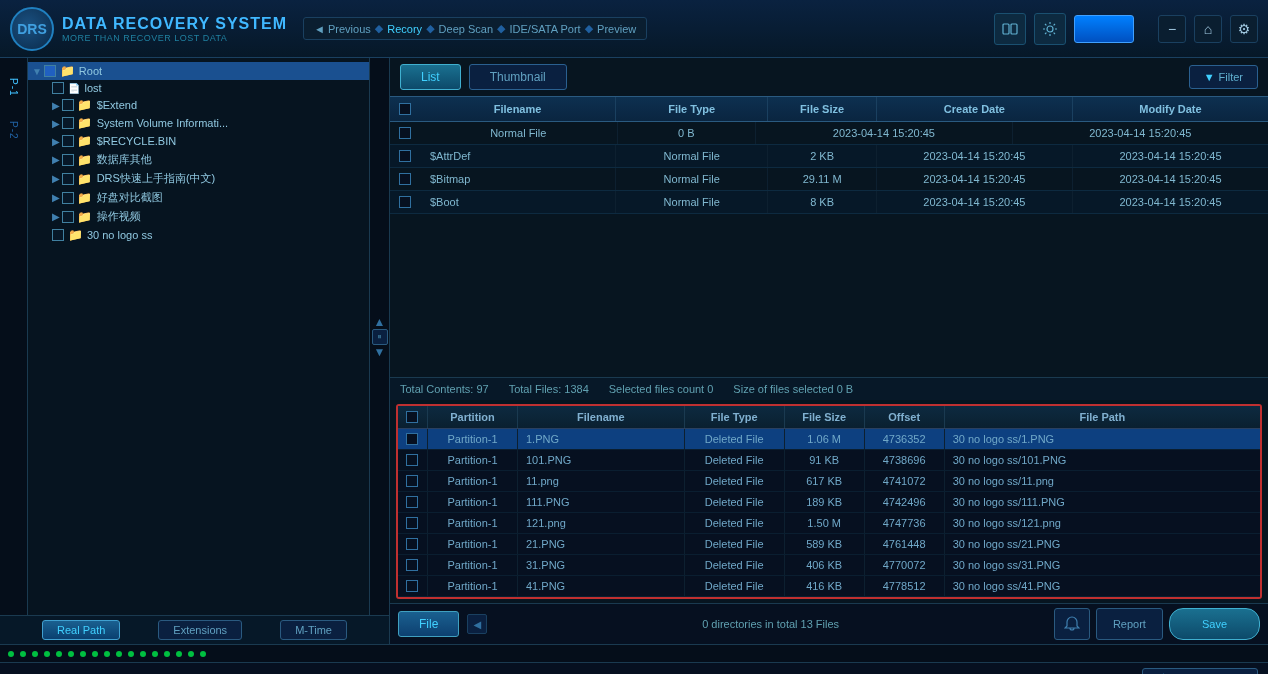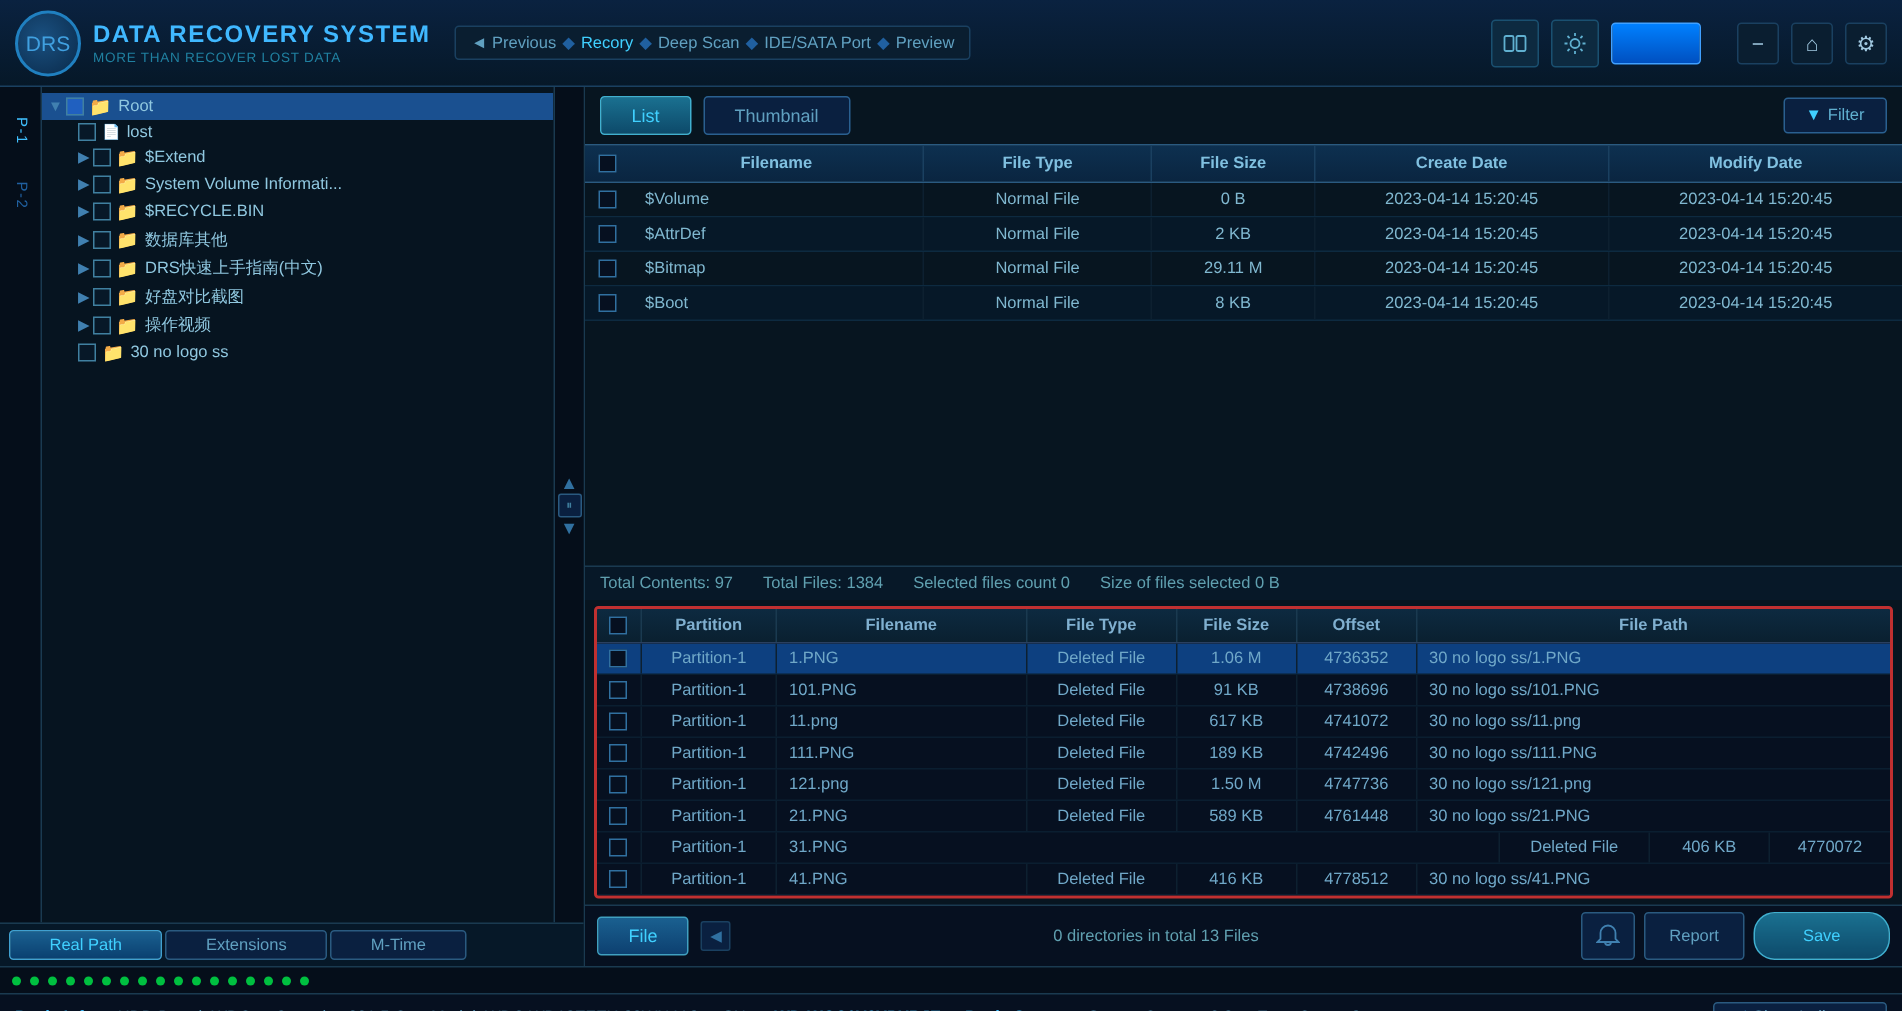--- a/index.html
+++ b/index.html
@@ -29,21 +29,21 @@
       gap: 8px;
       margin-right: 16px;
     }
     .logo-circle {
       width: 44px; height: 44px;
       border-radius: 50%;
       background: radial-gradient(circle at 40% 40%, #1a5080, #0a2a4a);
       border: 2px solid #2080c0;
       display: flex; align-items: center; justify-content: center;
       color: #40a0e0;
-      font-weight: normal;
+      font-weight: bold;
       font-size: 14px;
       text-align: center;
     }
     .logo-text { display: flex; flex-direction: column; }
     .logo-title { color: #40b8ff; font-size: 16px; font-weight: bold; letter-spacing: 1px; }
     .logo-sub { color: #2080a0; font-size: 9px; letter-spacing: 0.5px; }
     .nav-breadcrumb {
       background: #0a1e30;
       border: 1px solid #1a4060;
       border-radius: 3px;
@@ -146,27 +146,28 @@
     .tree-label { font-size: 11px; color: #90c8e0; }
 
     .tree-path-tabs {
       display: flex;
       gap: 2px;
       padding: 4px 6px;
       background: #061828;
       border-top: 1px solid #1a3a50;
     }
     .path-tab {
-      padding: 3px 26px;
+      padding: 3px 14px;
       border: 1px solid #2a5a80;
       border-radius: 3px;
       font-size: 11px;
       color: #60a0c0;
       cursor: pointer;
       background: #0a2040;
+      margin-left: 36px;
     }
     .path-tab.active {
       background: linear-gradient(180deg, #1a6090, #0a4070);
       color: #40d0ff;
       border-color: #40a0d0;
     }
     .tree-scroll-btn {
       width: 20px;
       display: flex;
       flex-direction: column;
@@ -640,21 +641,20 @@
         <div class="th filetype">File Type</div>
         <div class="th filesize">File Size</div>
         <div class="th createdate">Create Date</div>
         <div class="th modifydate">Modify Date</div>
       </div>
       <div class="table-body">
         <div class="tr">
           <div class="td-check">
               <div class="row-check"></div>
             </div>
-          <div class="td filename">$Volume</div>
           <div class="td filetype">Normal File</div>
           <div class="td filesize">0 B</div>
           <div class="td createdate">2023-04-14 15:20:45</div>
           <div class="td modifydate">2023-04-14 15:20:45</div>
         </div>
         <div class="tr alt">
           <div class="td-check">
               <div class="row-check"></div>
             </div>
           <div class="td filename">$AttrDef</div>
@@ -773,20 +773,21 @@
         </div>
         <div class="sr">
           <div class="sd check">
               <div class="row-check"></div>
             </div>
           <div class="sd partition">Partition-1</div>
           <div class="sd filename">31.PNG</div>
           <div class="sd filetype">Deleted File</div>
           <div class="sd filesize">406 KB</div>
           <div class="sd offset">4770072</div>
+          <div class="sd filepath">30 no logo ss/31.PNG</div>
         </div>
         <div class="sr">
           <div class="sd check">
               <div class="row-check"></div>
             </div>
           <div class="sd partition">Partition-1</div>
           <div class="sd filename">41.PNG</div>
           <div class="sd filetype">Deleted File</div>
           <div class="sd filesize">416 KB</div>
           <div class="sd offset">4778512</div>

